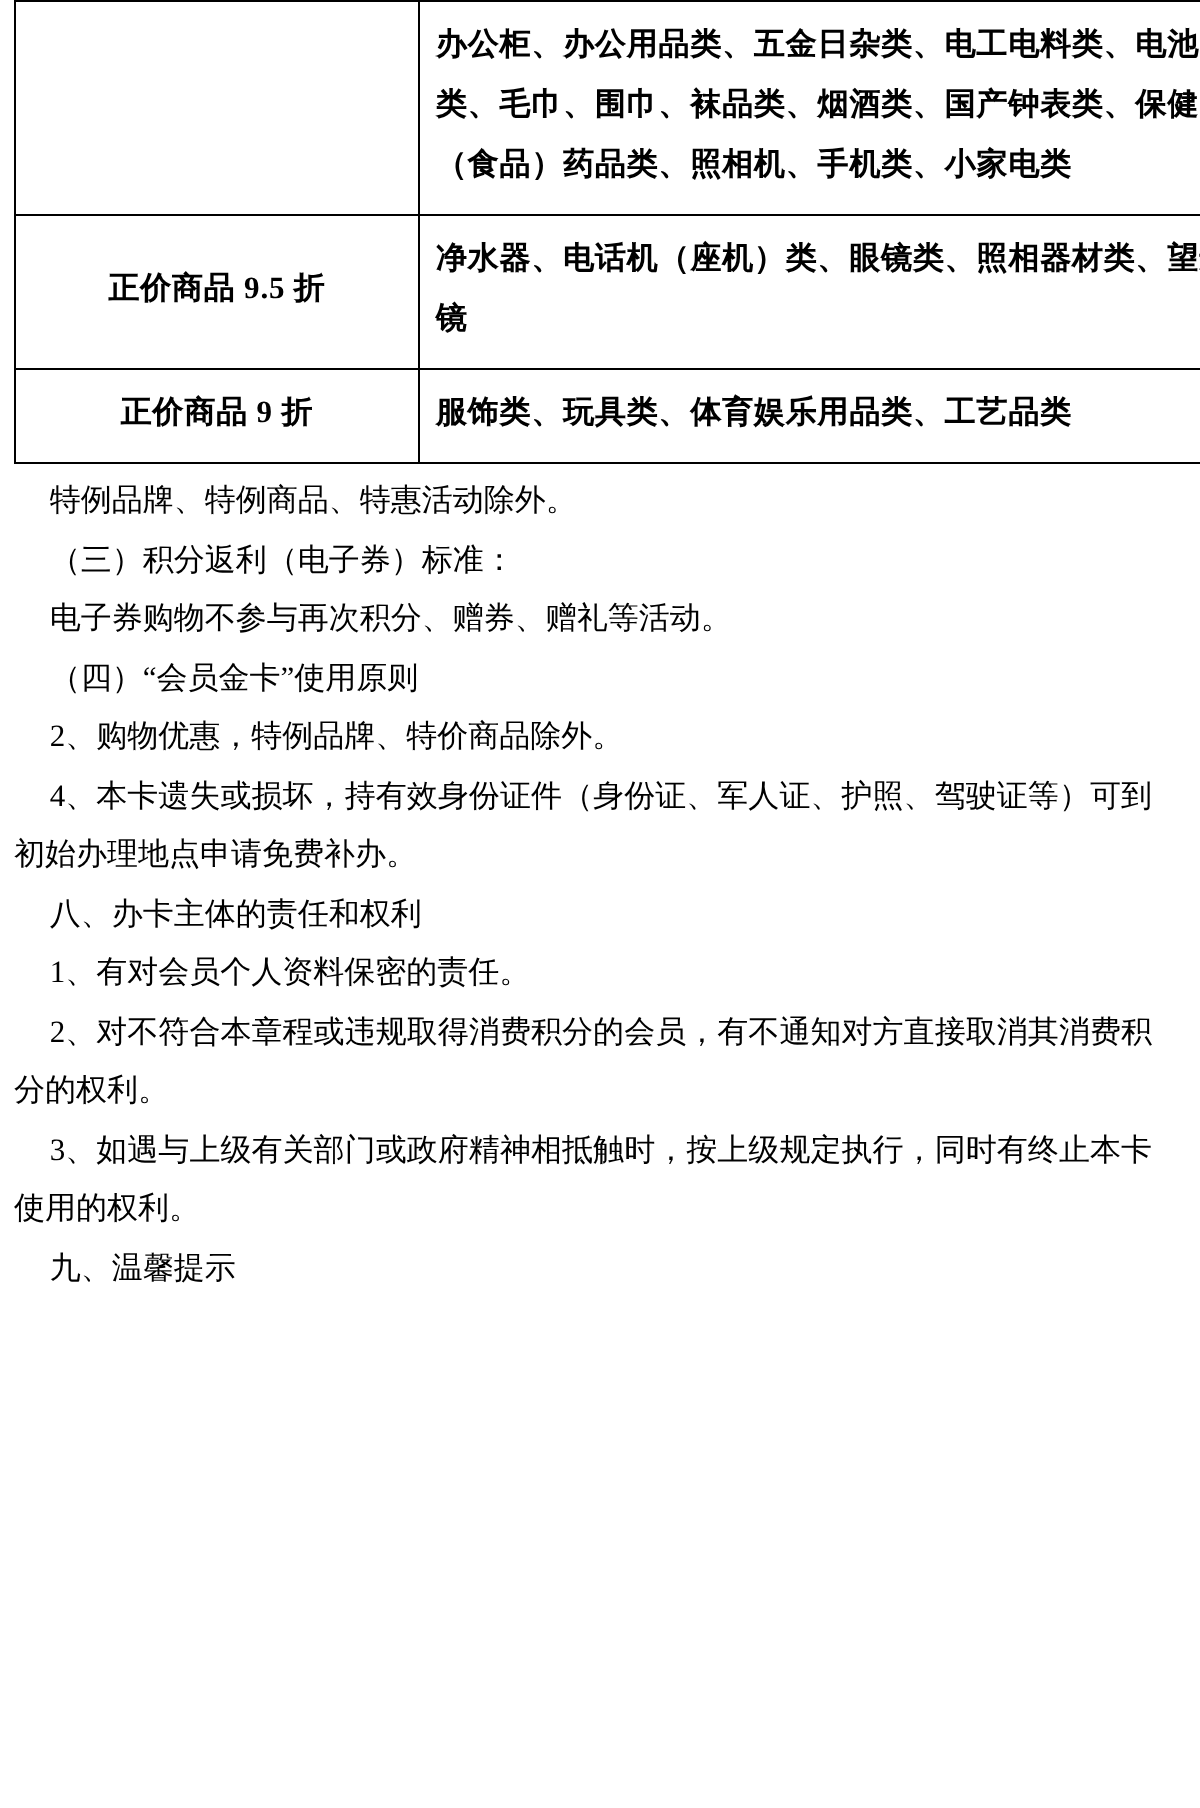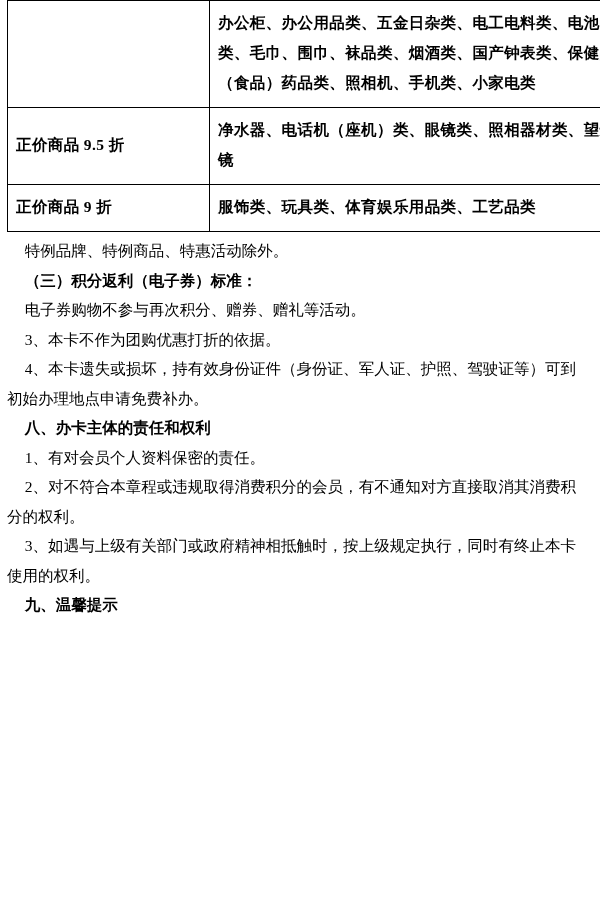--- a/index.html
+++ b/index.html
@@ -33,40 +33,41 @@
     border: 1px solid #000000;
     vertical-align: middle;
     padding: 7px 8px 9px 8px;
     font-weight: bold;
     font-size: 15.5px;
     line-height: 30px;
     letter-spacing: 0.4px;
   }
   td.label-col {
     width: 185px;
+    text-align: center;
   }
   td.value-col {
     width: 398px;
   }
   
 
   
   .body {
     padding: 0 24px 0 7px;
     font-size: 15.5px;
     line-height: 29.5px;
   }
   p {
     margin: 0;
     text-align: justify;
     text-justify: inter-ideograph;
   }
   .indent-half { text-indent: 1.15em; }
   .heading {
-    font-weight: bold;
+    font-weight: normal;
     text-indent: 1.15em;
   }
   .spacer-sm { height: 4px; }
 </style>
 </head>
 <body>
 
 <div class="page">
 
   <table class="rules">
@@ -87,21 +88,22 @@
   </table>
 
   <div class="body">
     <div class="spacer-sm"></div>
 
     <p class="indent-half">特例品牌、特例商品、特惠活动除外。</p>
 
     <p class="heading">（三）积分返利（电子券）标准：</p>
     <p class="indent-half">电子券购物不参与再次积分、赠券、赠礼等活动。</p>
 
-    <p class="indent-half">3、本卡不作为团购优惠打折的依据。</p>
+    <p class="heading">（四）“会员金卡”使用原则</p>
+    <p class="indent-half">2、购物优惠，特例品牌、特价商品除外。</p>
     <p class="indent-half">4、本卡遗失或损坏，持有效身份证件（身份证、军人证、护照、驾驶证等）可到初始办理地点申请免费补办。</p>
 
     <p class="heading">八、办卡主体的责任和权利</p>
     <p class="indent-half">1、有对会员个人资料保密的责任。</p>
     <p class="indent-half">2、对不符合本章程或违规取得消费积分的会员，有不通知对方直接取消其消费积分的权利。</p>
     <p class="indent-half">3、如遇与上级有关部门或政府精神相抵触时，按上级规定执行，同时有终止本卡使用的权利。</p>
 
     <p class="heading">九、温馨提示</p>
   </div>
 

